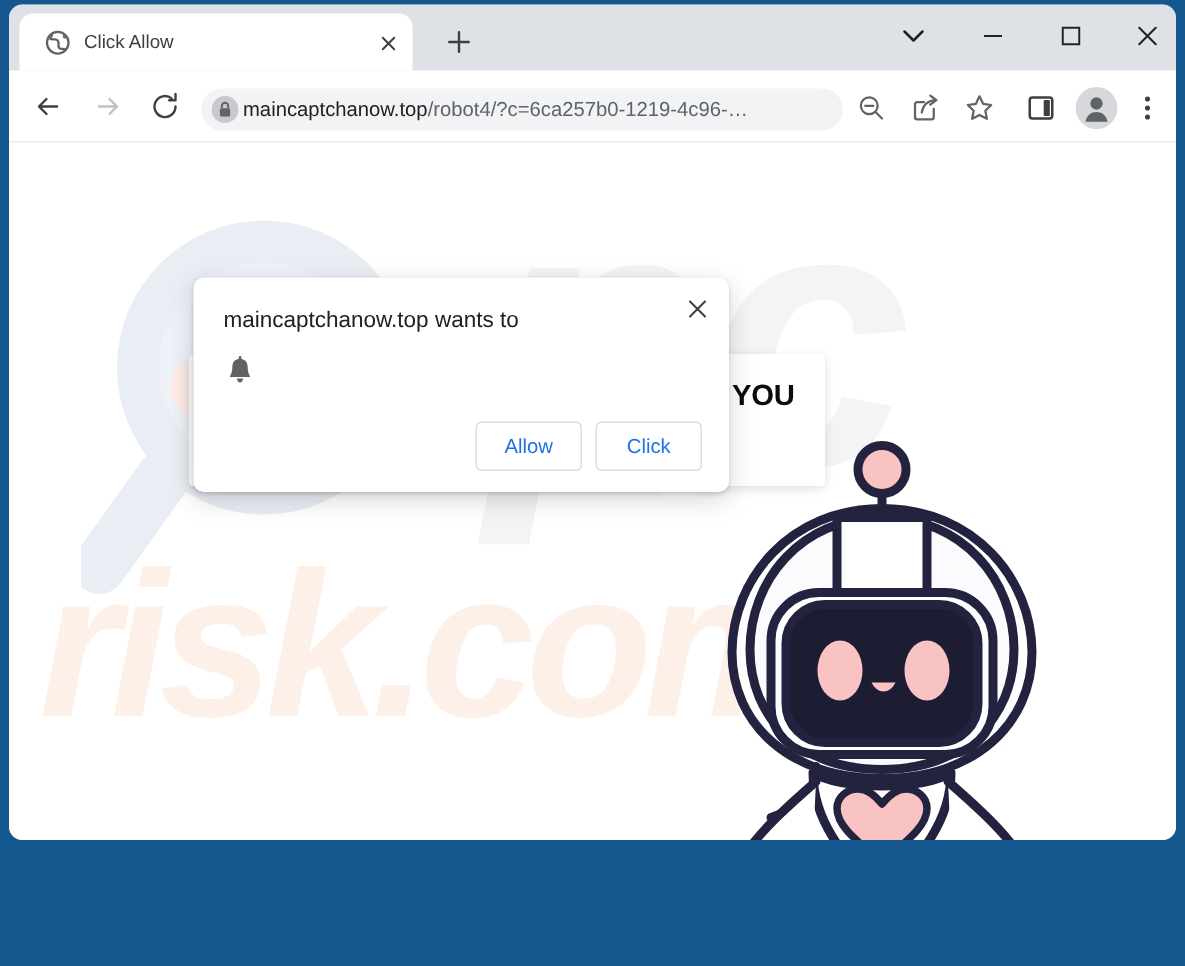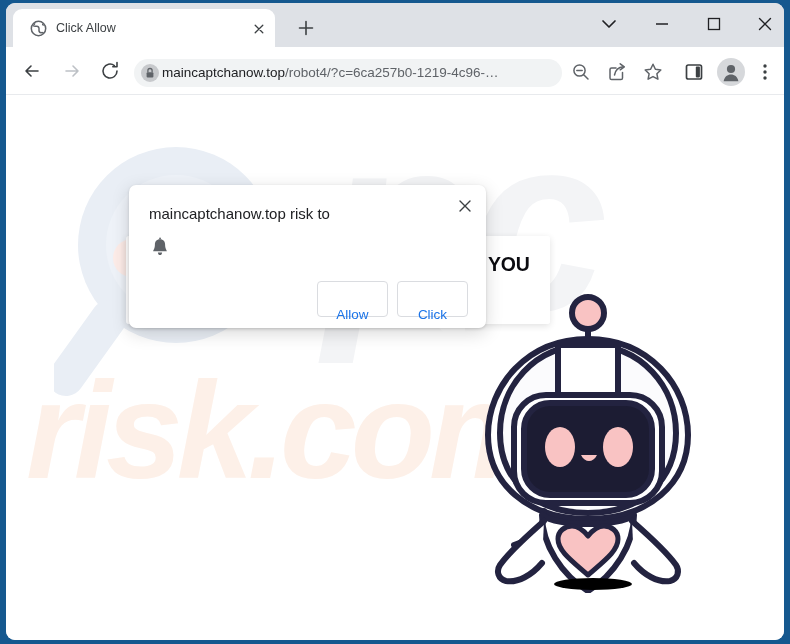--- a/index.html
+++ b/index.html
@@ -18,21 +18,21 @@
   #window-frame {
     position: absolute;
     left: 0; top: 0;
     width: 790px; height: 644px;
     background: #15588f;
     box-sizing: border-box;
   }
   #window-inner {
     position: absolute;
     left: 6px; top: 3px;
-    width: 778px; height: 637px;
+    width: 778px; height: 557px;
     background: #dfe1e5;
     border-radius: 9px 9px 9px 9px;
     overflow: hidden;
     box-sizing: border-box;
   }
 
   
   #tab-strip {
     position: absolute;
     left: 0; top: 0;
@@ -262,21 +262,21 @@
     position: absolute;
     top: 96px;
     height: 33px;
     background: #ffffff;
     border: 1px solid #dadce0;
     border-radius: 4px;
     color: #1a73e8;
     font-size: 13.5px;
     font-family: "Liberation Sans", sans-serif;
     cursor: pointer;
-    padding: 17px;
+    padding: 0;
     line-height: 31px;
     text-align: center;
   }
   #perm-allow { left: 188px; width: 71px; }
   #perm-block { left: 268px; width: 71px; }
 </style>
 </head>
 <body>
 
 <div id="window-frame">
@@ -467,21 +467,21 @@
       <div id="speech-bubble">
         <div id="speech-text"><span>CLICK «ALLOW» TO CONFIRM THAT YOU</span><br><span>ARE NOT A ROBOT!</span></div>
       </div>
       <div id="bubble-tail">
         <svg width="40" height="32" viewBox="0 0 40 32">
           <path d="M34 0 L34 30 L4 1 Z" fill="rgba(255,255,255,0.93)"></path>
         </svg>
       </div>
 
       <div id="perm-dialog">
-        <div id="perm-title">maincaptchanow.top risk to</div>
+        <div id="perm-title">maincaptchanow.top wants to</div>
 
         <span id="perm-bell">
           <svg width="18" height="20" viewBox="0 0 18 20">
             <path d="M9 2.2 C5.6 2.2 3.9 4.6 3.9 7.6 C3.9 12 2.2 13.2 2.2 14.3 H15.8
                      C15.8 13.2 14.1 12 14.1 7.6 C14.1 4.6 12.4 2.2 9 2.2 Z" fill="#5f6368"></path>
             <rect x="8.2" y="0.4" width="1.7" height="2.2" rx="0.8" fill="#5f6368"></rect>
             <path d="M6.9 15.4 C6.9 17 7.9 18 9 18 C10.1 18 11.1 17 11.1 15.4 Z" fill="#5f6368"></path>
           </svg>
         </span>
 

